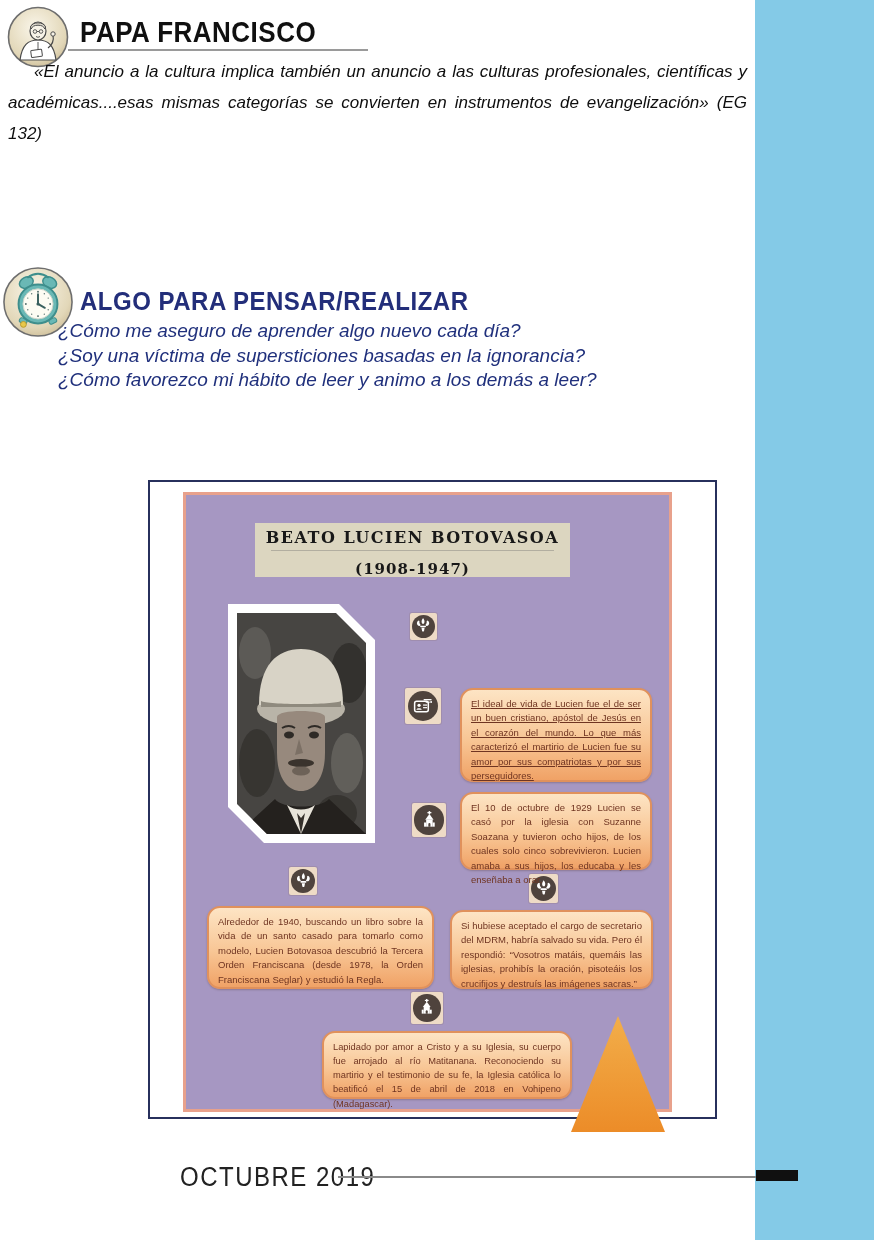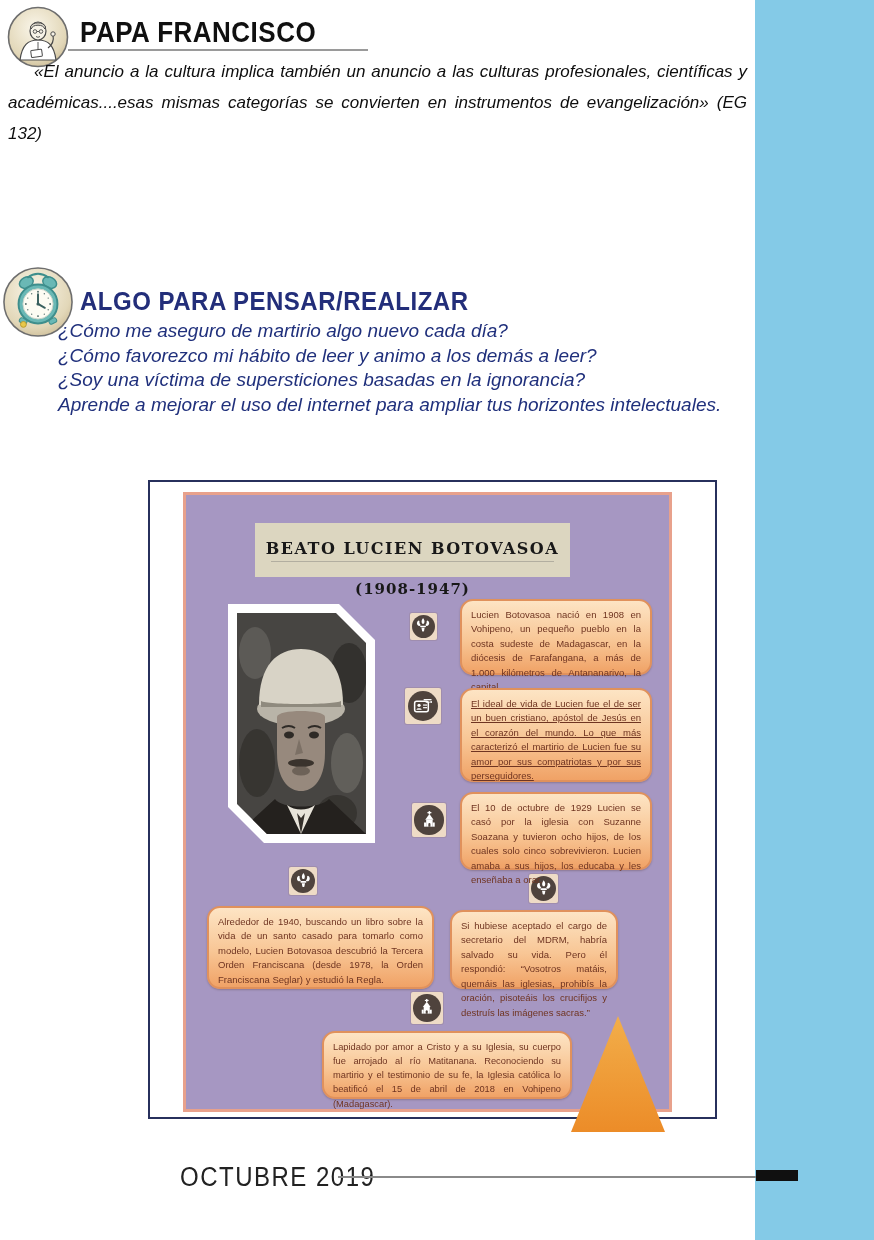--- a/index.html
+++ b/index.html
@@ -25,38 +25,38 @@
   
   .pensar-list{left:58px;top:319px;width:680px;color:#20307c;font-style:italic;
                font-size:19px;line-height:24.5px;}
   .pensar-list div{white-space:nowrap;}
 
   
   .poster-frame{left:148px;top:480px;width:565px;height:635px;border:2px solid #27305c;background:#fff;}
   .poster-bg{left:183px;top:492px;width:483px;height:614px;background:#a697c2;border:3px solid #e8a18c;}
   .poster-title{left:255px;top:523px;width:315px;height:54px;background:#dcd6c0;
                 text-align:center;color:#181818;font-family:"DejaVu Serif","Liberation Serif",serif;}
-  .poster-title .l1{font-size:16px;font-weight:bold;letter-spacing:1.5px;padding-top:5px;margin-top:11px;}
+  .poster-title .l1{font-size:16px;font-weight:bold;letter-spacing:1.5px;padding-top:5px;}
   .poster-title .l2{font-size:15px;font-weight:bold;letter-spacing:1px;margin-top:3px;
-                    border-top:1px solid rgba(100,100,100,.35);padding-top:18px;width:90%;margin-left:5%;}
+                    border-top:1px solid rgba(100,100,100,.35);padding-top:9px;width:90%;margin-left:5%;}
 
   .photo{left:228px;top:604px;width:147px;height:239px;background:#ffffff;
          clip-path:polygon(0 0,calc(100% - 36px) 0,100% 36px,100% 100%,36px 100%,0 calc(100% - 36px));}
   .photo svg{position:absolute;left:9px;top:9px;
          clip-path:polygon(0 0,calc(100% - 30px) 0,100% 30px,100% 100%,30px 100%,0 calc(100% - 30px));}
 
   .info-box{background:linear-gradient(180deg,#fde4c4 0%,#f8c695 55%,#f0a266 100%);
             border:2px solid #e0915c;border-radius:13px;color:#6f3421;
             font-size:9.5px;line-height:1.52;text-align:justify;-moz-text-align-last:left;text-align-last:left;
             padding:7px 9px;box-sizing:border-box;box-shadow:0 1px 2px rgba(60,30,10,.25);}
   .b1{left:460px;top:599px;width:192px;height:76px;}
   .b2{left:460px;top:688px;width:192px;height:94px;text-decoration:underline;}
   .b3{left:460px;top:792px;width:192px;height:78px;}
   .b4{left:207px;top:906px;width:227px;height:83px;}
-  .b5{left:450px;top:910px;width:168px;height:79px;}
+  .b5{left:450px;top:910px;width:203px;height:79px;}
   .b6{left:322px;top:1031px;width:250px;height:68px;font-size:9.3px;}
 
   .tile{background:#eedbc6;border-radius:2px;display:flex;align-items:center;justify-content:center;
         box-shadow:0 0 0 1px rgba(120,90,60,.15);}
   .tile .disc{width:86%;height:86%;border-radius:50%;background:#4f433d;
         display:flex;align-items:center;justify-content:center;}
   .tile svg{width:78%;height:78%;}
 
   .t1{left:410px;top:613px;width:27px;height:27px;}
   .t2{left:405px;top:688px;width:36px;height:36px;}
@@ -180,24 +180,23 @@
       </g>
       <path d="M37 39 L37 29" stroke="#39605e" stroke-width="2" stroke-linecap="round"></path>
       <path d="M37 39 L44 43" stroke="#39605e" stroke-width="2" stroke-linecap="round"></path>
       <circle cx="37" cy="39" r="1.6" fill="#39605e"></circle>
       <circle cx="22" cy="60" r="3" fill="#e8c84a" stroke="#b89a2e"></circle>
     </svg>
   </div>
   <div class="abs hdr-title navy" style="left:80px;top:286px;">ALGO PARA PENSAR/REALIZAR</div>
 
   <div class="abs pensar-list">
-    <div>¿Cómo me aseguro de martirio algo nuevo cada día?</div>
+    <div>¿Cómo me aseguro de aprender algo nuevo cada día?</div>
+    <div>¿Soy una víctima de supersticiones basadas en la ignorancia?</div>
     <div>¿Cómo favorezco mi hábito de leer y animo a los demás a leer?</div>
-    <div>¿Soy una víctima de supersticiones basadas en la ignorancia?</div>
-    <div>Aprende a mejorar el uso del internet para ampliar tus horizontes intelectuales.</div>
   </div>
 
   <div class="abs poster-frame"></div>
   <div class="abs poster-bg"></div>
 
   <div class="abs poster-title">
     <div class="l1">BEATO LUCIEN BOTOVASOA</div>
     <div class="l2">(1908-1947)</div>
   </div>
 
@@ -266,21 +265,20 @@
       </div>
     </div>
   <div class="abs tile t6">
       <div class="disc">
         <svg viewBox="0 0 24 24">
           <use href="#sym-church"></use>
         </svg>
       </div>
     </div>
 
-  <div class="abs info-box b1">Lucien Botovasoa nació en 1908 en Vohipeno, un pequeño pueblo en la costa sudeste de Madagascar, en la diócesis de Farafangana, a más de 1.000 kilómetros de Antananarivo, la capital.</div>
   <div class="abs info-box b2">El ideal de vida de Lucien fue el de ser un buen cristiano, apóstol de Jesús en el corazón del mundo. Lo que más caracterizó el martirio de Lucien fue su amor por sus compatriotas y por sus perseguidores.</div>
   <div class="abs info-box b3">El 10 de octubre de 1929 Lucien se casó por la iglesia con Suzanne Soazana y tuvieron ocho hijos, de los cuales solo cinco sobrevivieron. Lucien amaba a sus hijos, los educaba y les enseñaba a orar.</div>
   <div class="abs info-box b4">Alrededor de 1940, buscando un libro sobre la vida de un santo casado para tomarlo como modelo, Lucien Botovasoa descubrió la Tercera Orden Franciscana (desde 1978, la Orden Franciscana Seglar) y estudió la Regla.</div>
   <div class="abs info-box b5">Si hubiese aceptado el cargo de secretario del MDRM, habría salvado su vida. Pero él respondió: “Vosotros matáis, quemáis las iglesias, prohibís la oración, pisoteáis los crucifijos y destruís las imágenes sacras.”</div>
   <div class="abs info-box b6">Lapidado por amor a Cristo y a su Iglesia, su cuerpo fue arrojado al río Matitanana. Reconociendo su martirio y el testimonio de su fe, la Iglesia católica lo beatificó el 15 de abril de 2018 en Vohipeno (Madagascar).</div>
 
   <div class="abs triangle">
     <svg width="98" height="122" viewBox="0 0 98 122">
       <defs>
         <linearGradient id="triGrad" x1="0" y1="0" x2="0" y2="1">

